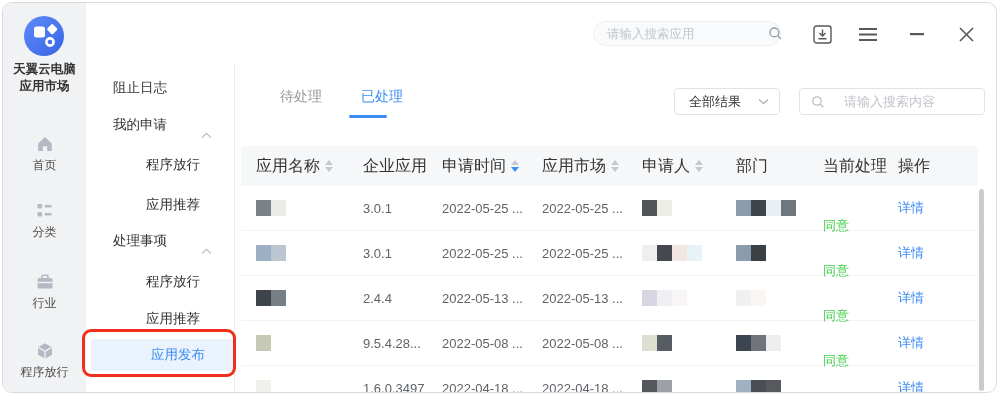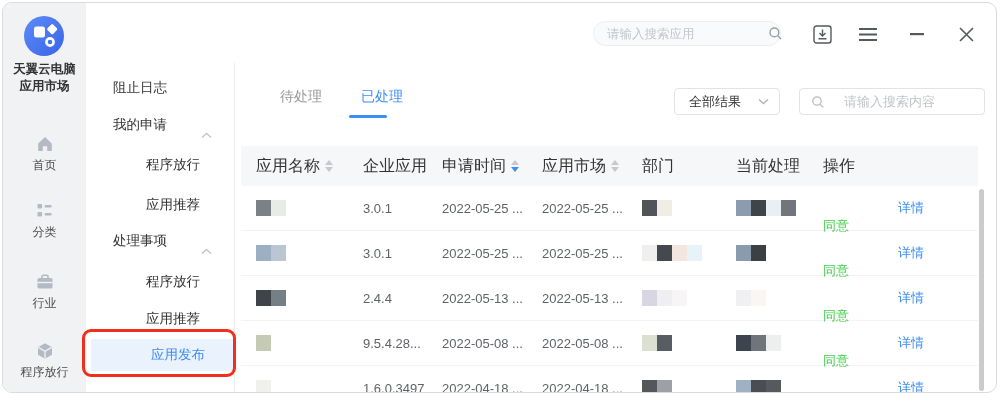--- a/index.html
+++ b/index.html
@@ -259,20 +259,27 @@
             </span>
         </div>
         <div class="th">
           <span>应用市场</span>
           <span class="sorter">
               <span class="caret up"></span>
               <span class="caret down"></span>
             </span>
         </div>
         <div class="th">
+          <span>申请人</span>
+          <span class="sorter">
+              <span class="caret up"></span>
+              <span class="caret down"></span>
+            </span>
+        </div>
+        <div class="th">
           <span>部门</span>
         </div>
         <div class="th">
           <span>当前处理</span>
         </div>
         <div class="th">
           <span>操作</span>
         </div>
       </div>
       <div>

